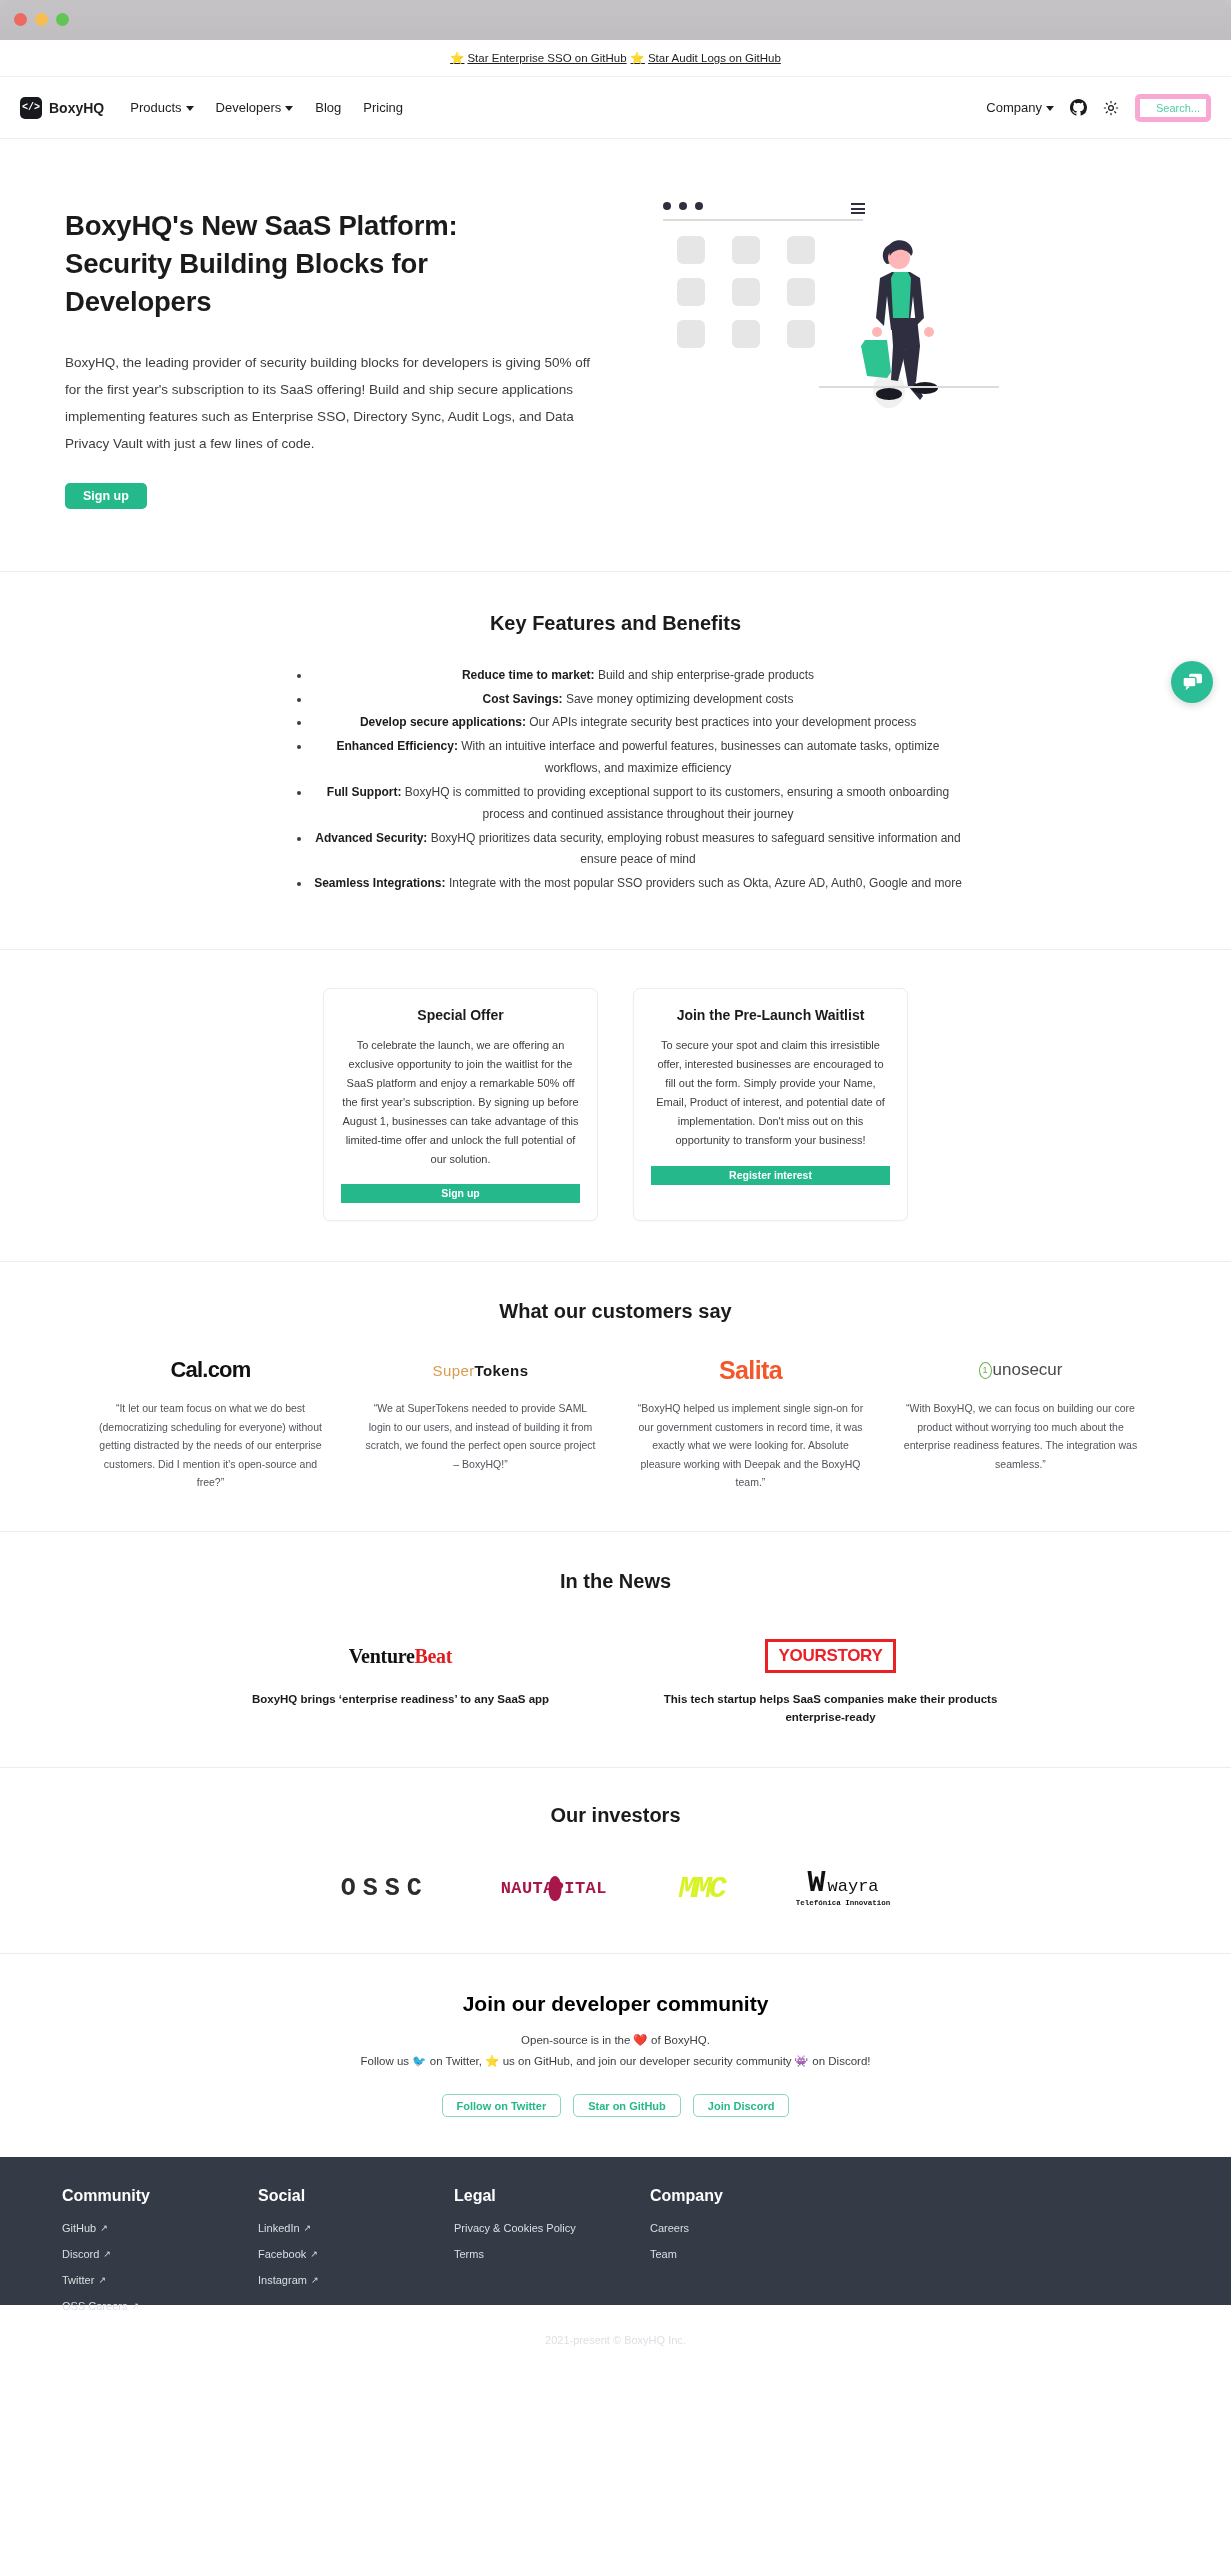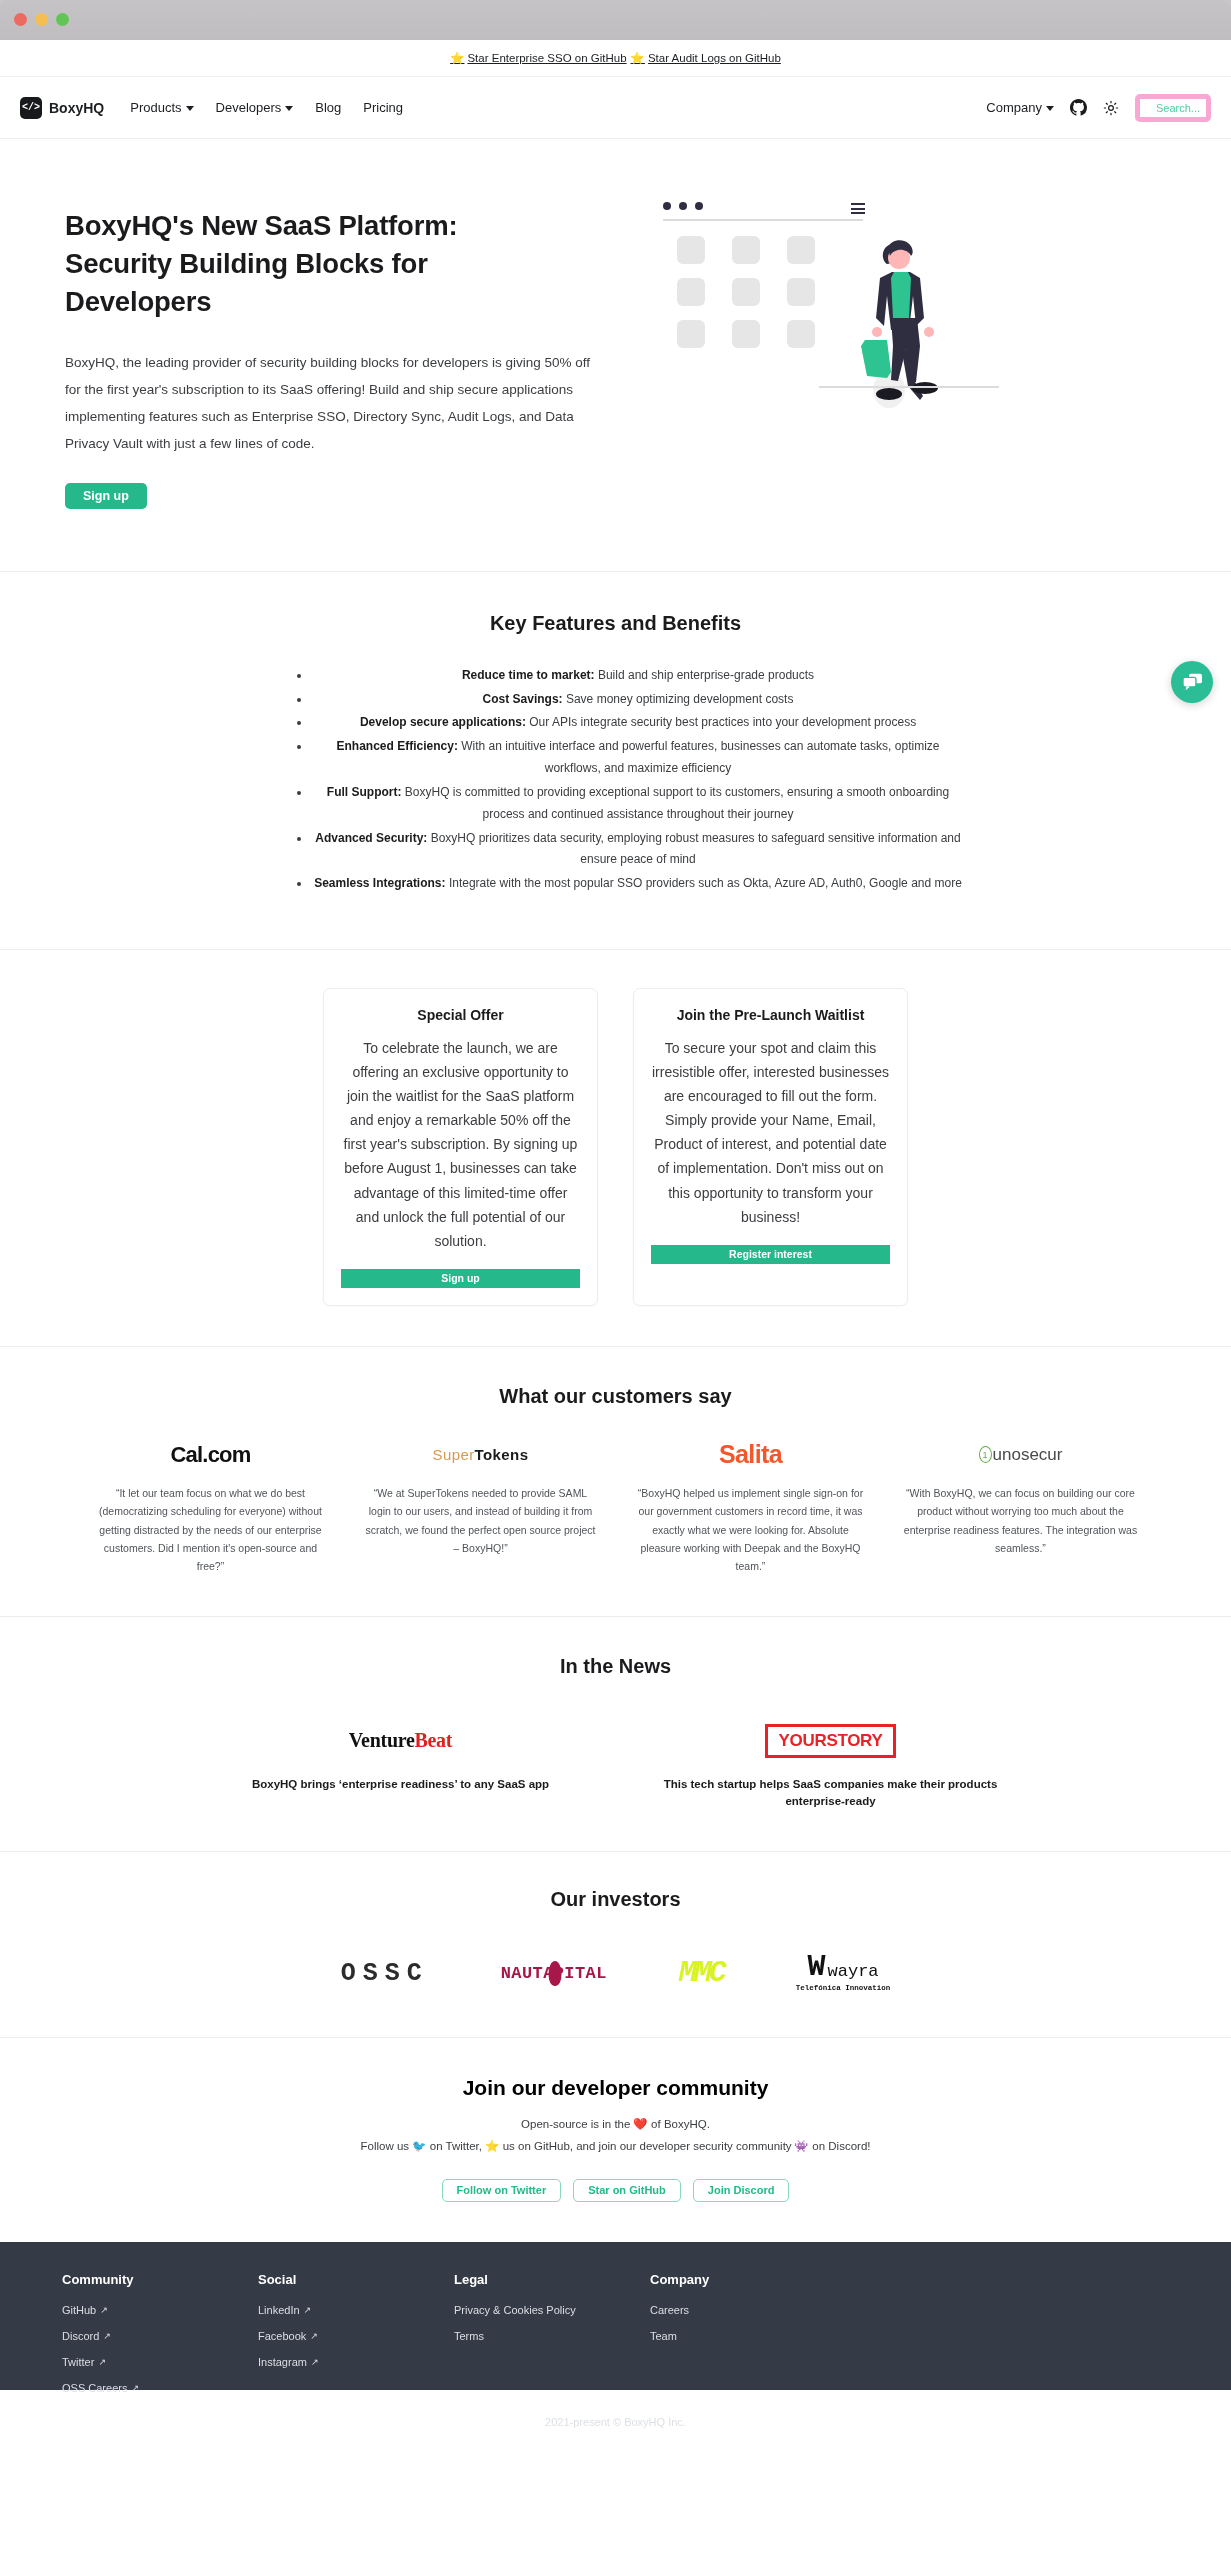--- a/index.html
+++ b/index.html
@@ -162,21 +162,21 @@
   .card {
     width: 275px;
     border: 1px solid #ededed; border-radius: 7px;
     background: #fff;
     padding: 18px 17px 17px 17px;
     box-shadow: 0 1px 2px rgba(0,0,0,0.03);
   }
   .card h3 { text-align: center; font-size: 14px; font-weight: bold; color: #1b1b1d; }
   .card p {
     margin-top: 13px;
-    font-size: 14px; line-height: 1.72; color: #3b3d40; text-align: center;
+    font-size: 11px; line-height: 1.72; color: #3b3d40; text-align: center;
   }
   .card .btn-wide {
     margin-top: 16px;
     display: block; width: 100%;
     background: #25b88a; color: #fff;
     font-size: 10.5px; font-weight: bold;
     border: none; border-radius: 0;
     height: 19px; line-height: 19px; text-align: center;
     cursor: pointer;
   }
@@ -242,21 +242,21 @@
   }
 
   
   .footer {
     background: #343a46; color: #fff;
     padding: 30px 62px 0 62px;
     height: 148px;
   }
   .fcols { display: flex; }
   .fcol { width: 196px; }
-  .fcol h4 { font-size: 13px; font-weight: bold; margin-bottom: 13px; color: #fff; }
+  .fcol h4 { font-size: 16px; font-weight: bold; margin-bottom: 13px; color: #fff; }
   .fcol a {
     display: inline-flex; align-items: center; gap: 4px;
     font-size: 11px; color: #dcdfe4; text-decoration: none;
     margin-bottom: 10px; cursor: pointer;
   }
   .fcol .li { display: block; }
   .ext { font-size: 9px; }
   .copyright { text-align: center; font-size: 11px; color: #dcdfe4; margin-top: 12px; }
 
   

